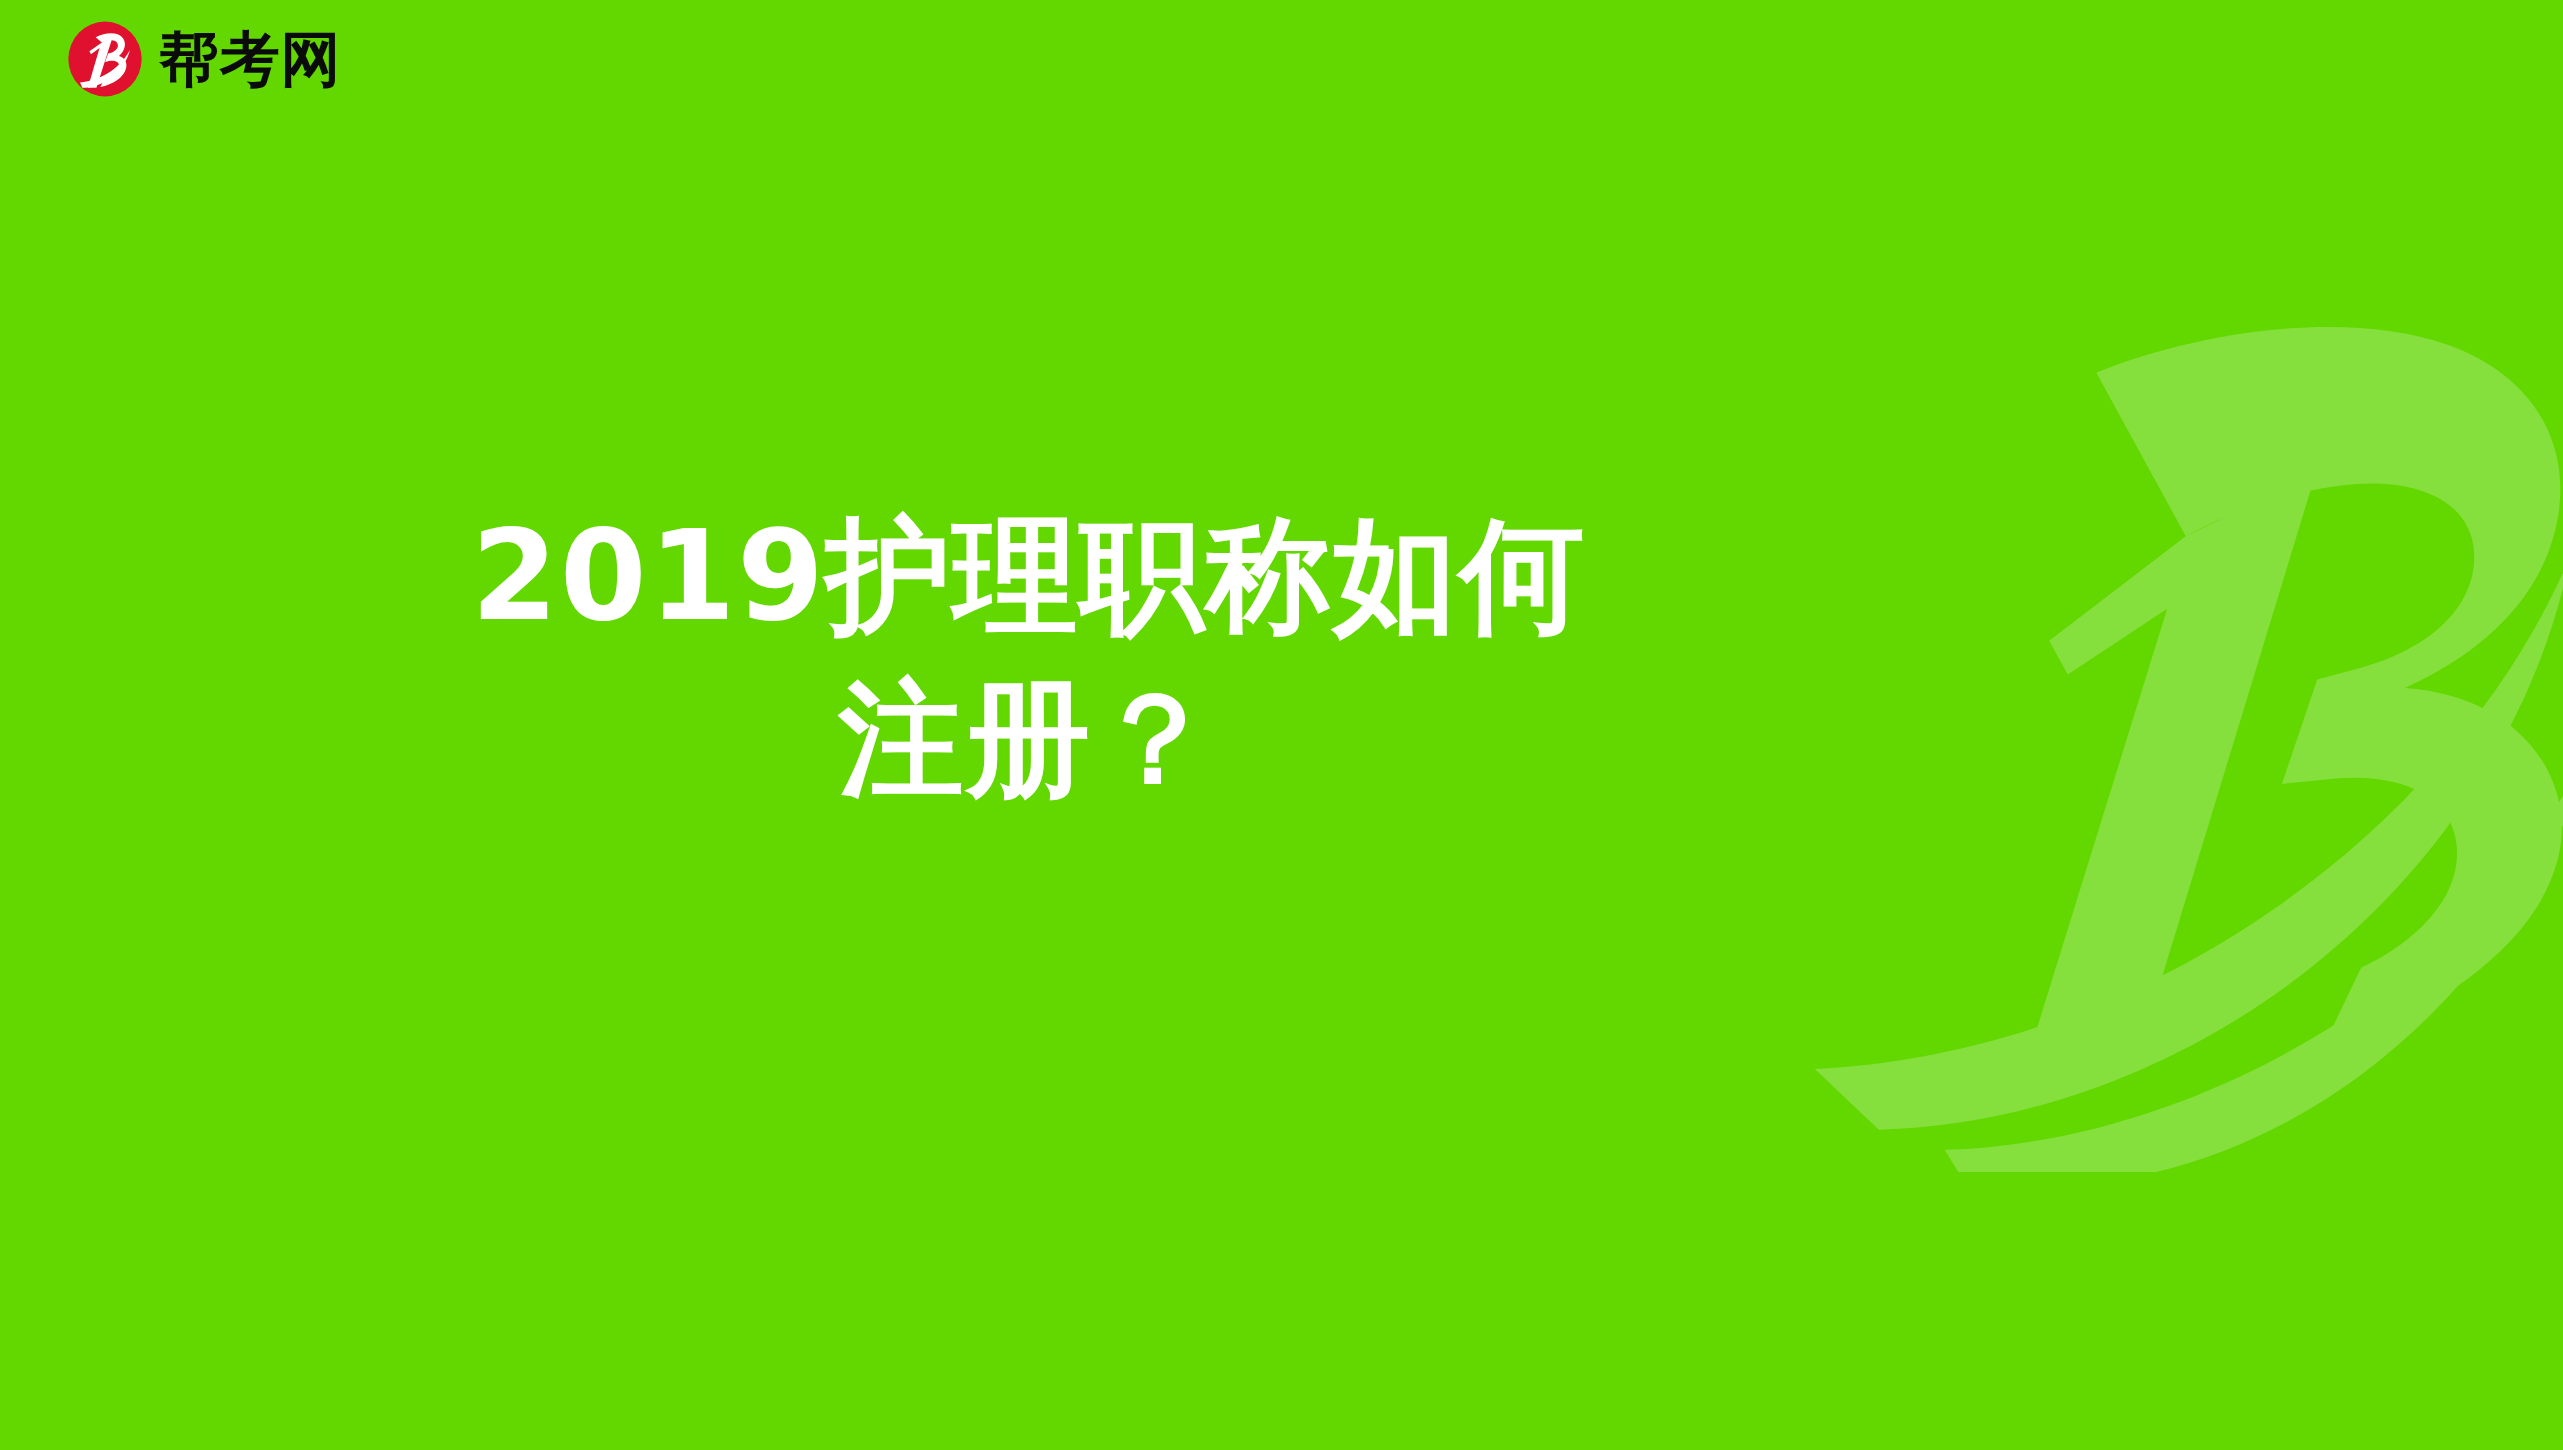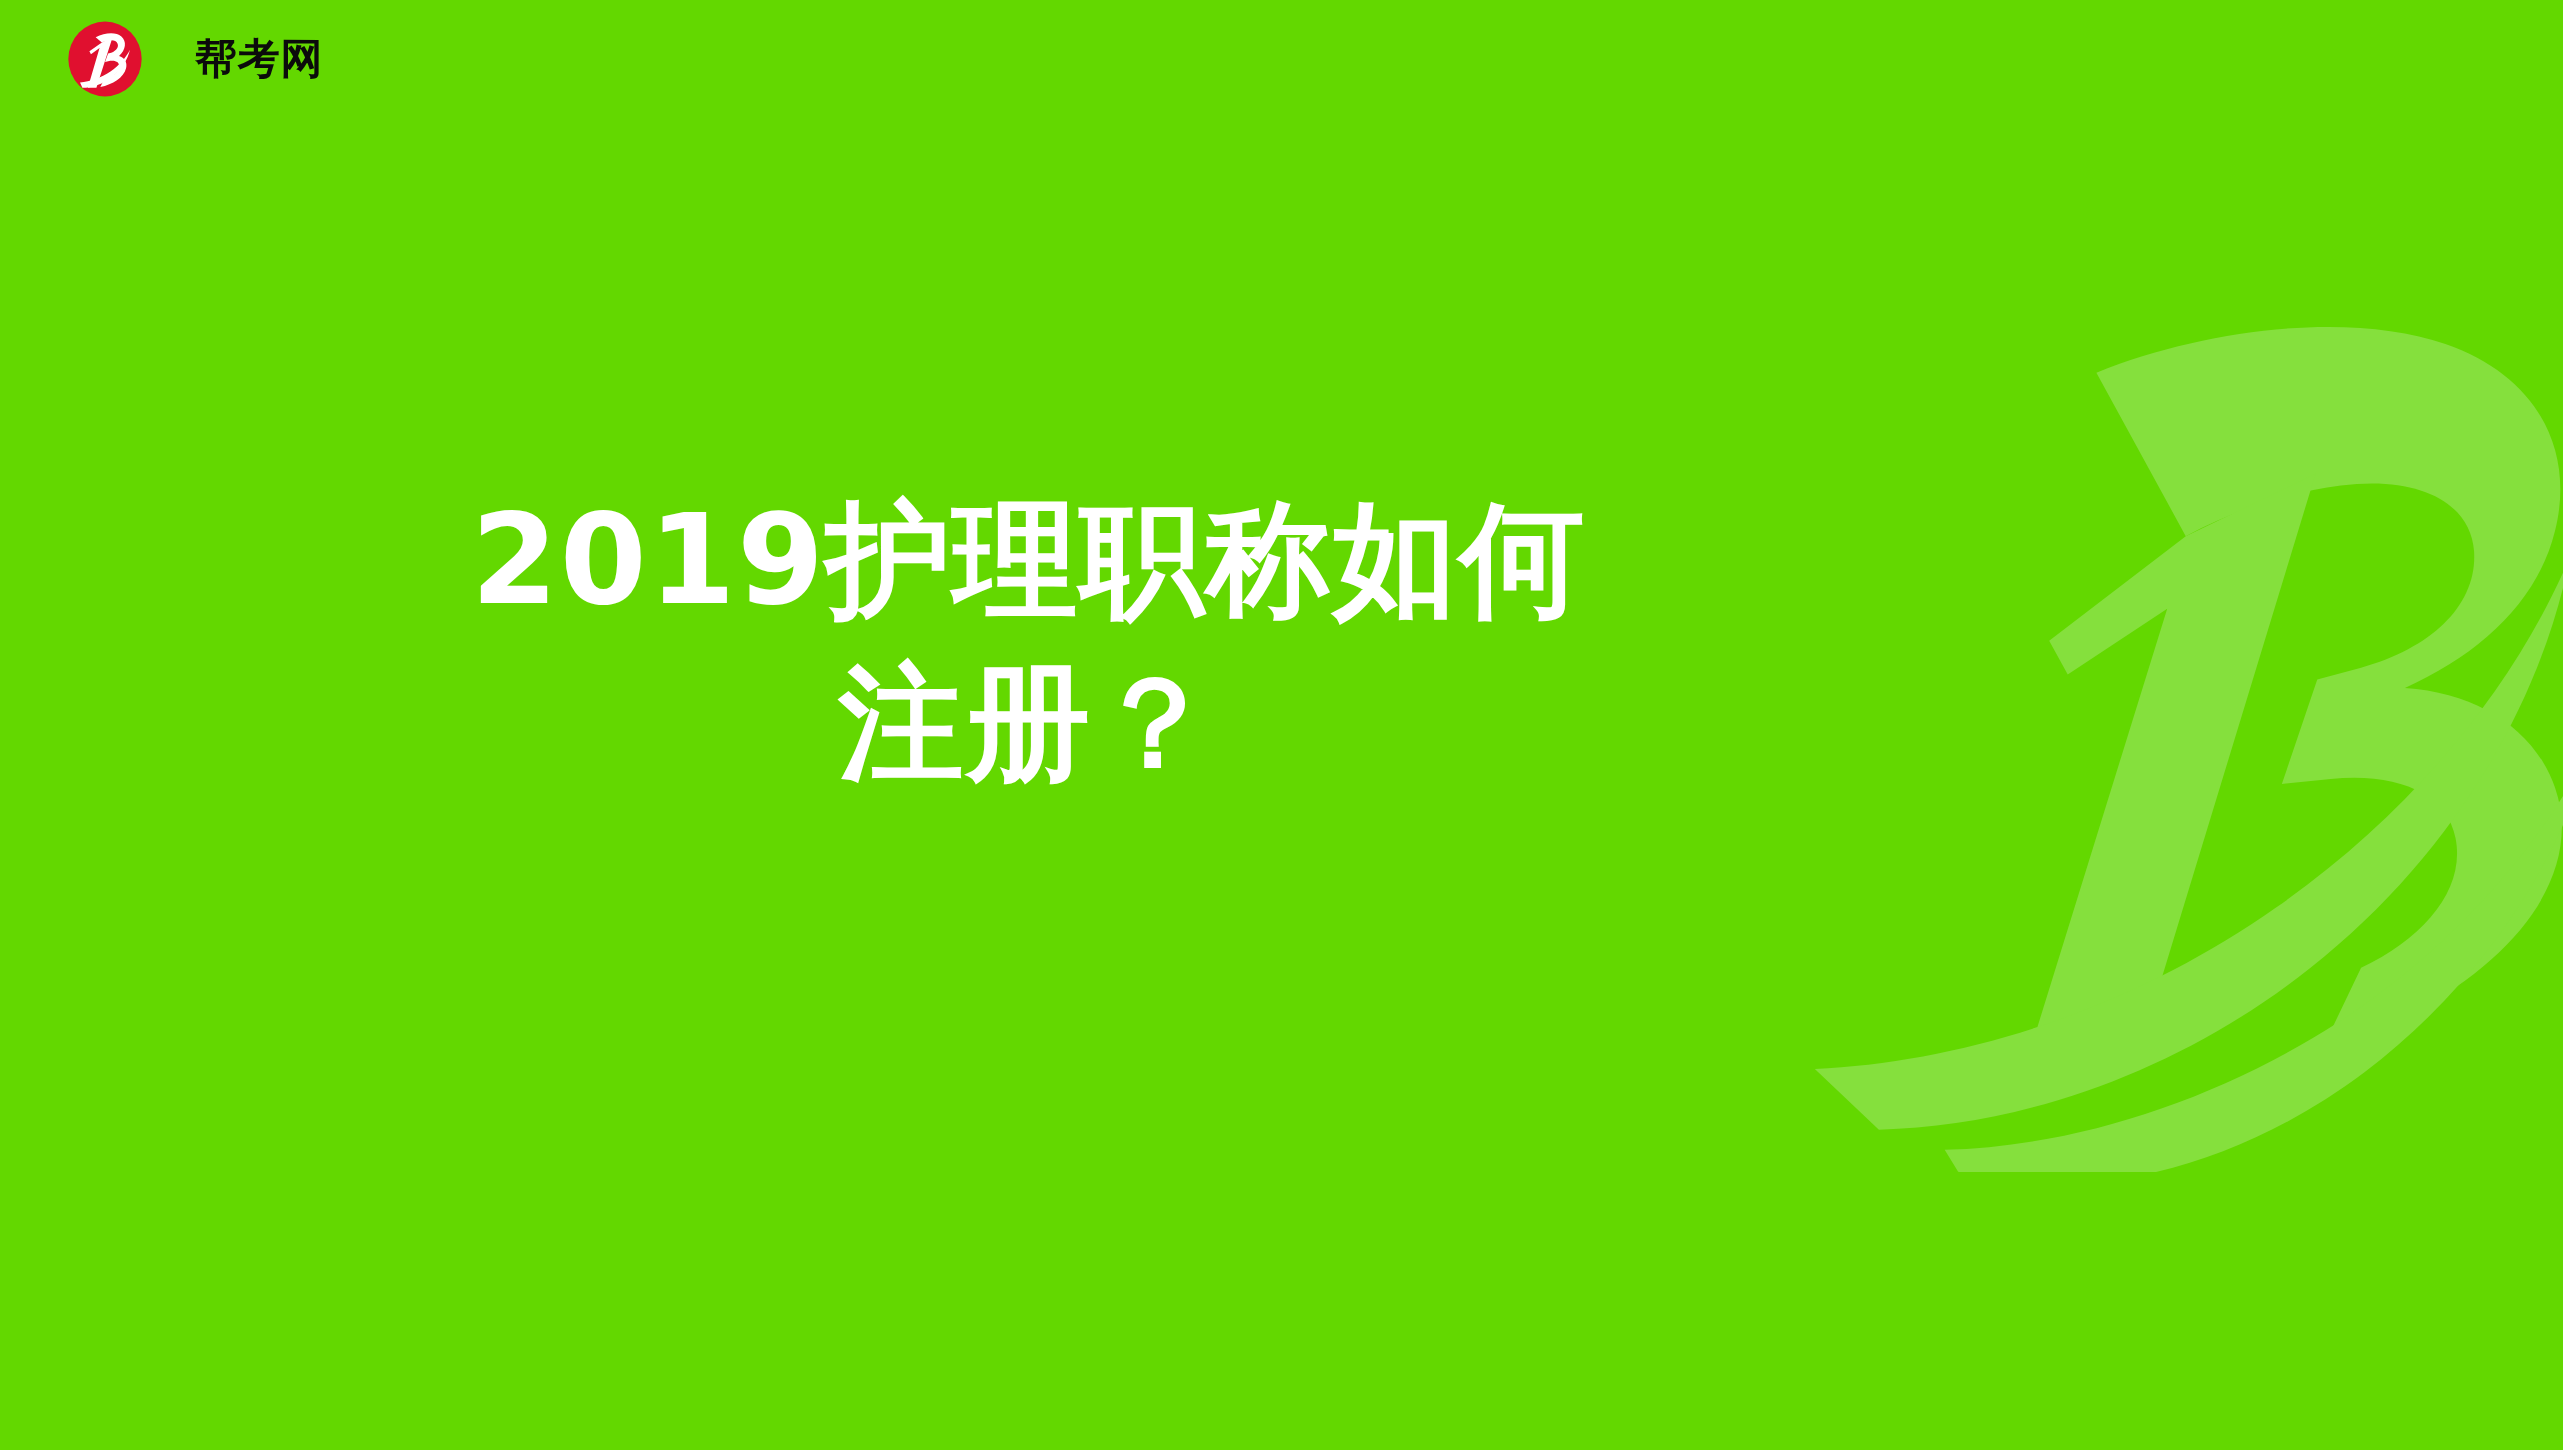--- a/index.html
+++ b/index.html
@@ -38,35 +38,34 @@
     gap: 15px;
     z-index: 4;
   }
   #brand-mark {
     width: 78px;
     height: 78px;
     flex: 0 0 78px;
     display: block;
   }
   #brand-word {
-    font-size: 42px;
+    font-size: 60px;
     line-height: 1;
     font-weight: 700;
     color: #0b0b0b;
     letter-spacing: 0.8px;
     white-space: nowrap;
     font-family: "DejaVu Sans", "Liberation Sans", sans-serif;
-    margin-left: 36px;
   }
 
   
   #headline {
     position: absolute;
     left: 0;
-    top: 484px;
+    top: 500px;
     width: 2057px;
     z-index: 3;
     text-align: center;
     color: #ffffff;
     font-weight: 700;
     font-size: 125px;
     line-height: 1.22;
     letter-spacing: 1.7px;
     font-family: "DejaVu Sans", "Liberation Sans", sans-serif;
   }

